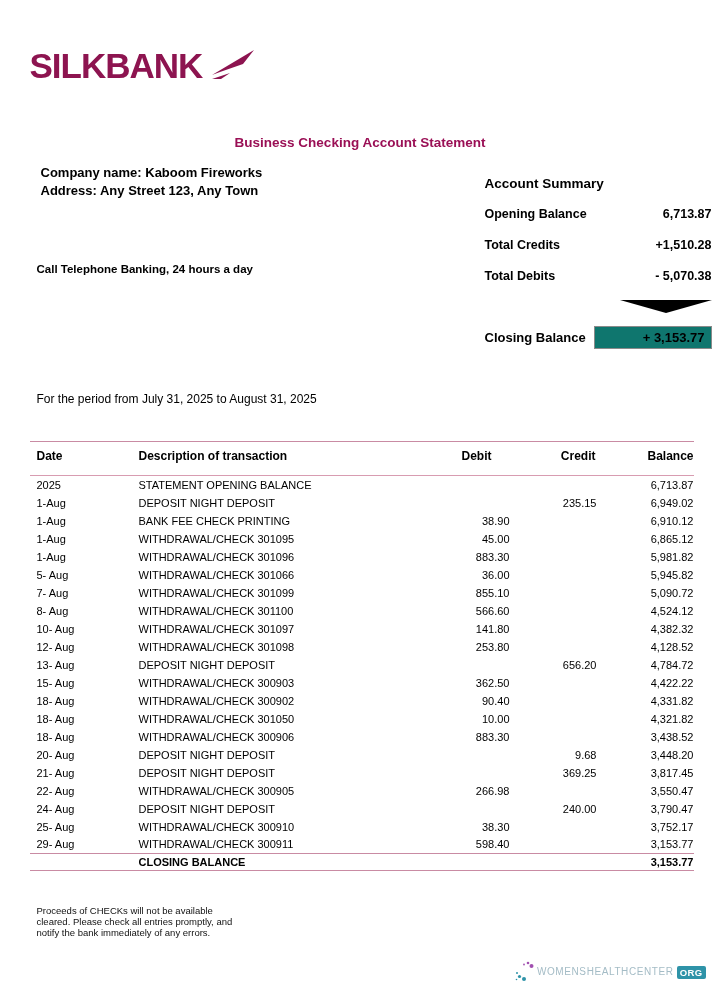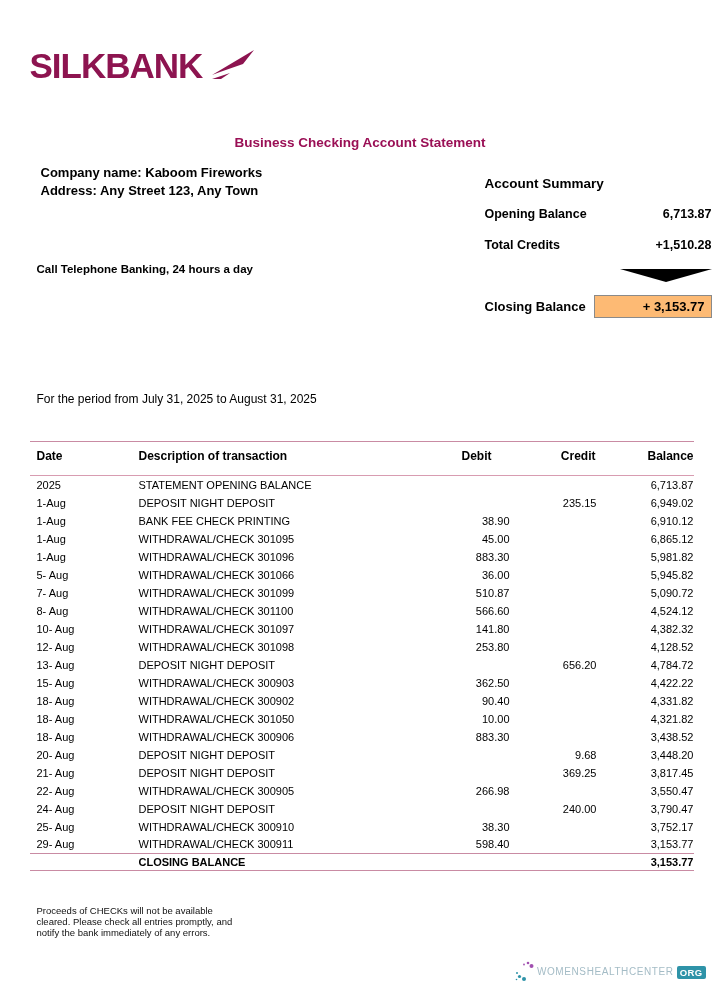--- a/index.html
+++ b/index.html
@@ -26,21 +26,21 @@
   .summary { position:absolute; left:483px; top:176px; width:227px; }
   .summary h2 { font-size:13.5px; font-weight:bold; margin-bottom:16px; }
   .sum-row { display:flex; justify-content:space-between; margin-bottom:17px;
              font-size:12.5px; font-weight:bold; line-height:14px; }
   .arrow-down { width:0; height:0; border-left:46px solid transparent;
                 border-right:46px solid transparent; border-top:13px solid #000;
                 margin:10px 0 0 auto; }
   .closing-row { display:flex; justify-content:space-between; align-items:center; margin-top:13px; }
   .closing-label { font-size:13px; font-weight:bold; }
   .closing-box { width:118px; border:1px solid #8a8a8a; padding:3px 6px 3px 0;
-                 text-align:right; font-size:13px; font-weight:bold; background:#fdba74; }
+                 text-align:right; font-size:13px; font-weight:bold; background:#0f766e; }
   
   .period { position:absolute; left:35px; top:392px; font-size:12px; }
   
   .txn-table { position:absolute; left:28px; top:441px; width:664px; border-collapse:collapse; }
   .txn-table th { font-size:12px; font-weight:bold; padding:7px 0 12px 0;
                   border-top:1px solid #c98ba3; border-bottom:1px solid #d89cb1; text-align:left; }
   .txn-table th.num { text-align:right; }
   .txn-table th.h-debit { padding-right:18px; }
   .txn-table th.h-credit { padding-right:8px; }
   .txn-table td { font-size:11px; height:18px; padding:0; vertical-align:middle; }
@@ -92,20 +92,24 @@
   <div class="summary">
     <h2>Account Summary</h2>
     <div class="sum-row">
       <span>Opening Balance</span>
       <span>6,713.87</span>
     </div>
     <div class="sum-row">
       <span>Total Credits</span>
       <span>+1,510.28</span>
     </div>
+    <div class="sum-row">
+      <span>Total Debits</span>
+      <span>- 5,070.38</span>
+    </div>
     <div class="arrow-down"></div>
     <div class="closing-row">
       <span class="closing-label">Closing Balance</span>
       <span class="closing-box">+ 3,153.77</span>
     </div>
   </div>
 
   <div class="period">For the period from July 31, 2025 to August 31, 2025</div>
 
   <table class="txn-table">
@@ -164,21 +168,21 @@
         <tr>
       <td class="c-date">5- Aug</td>
       <td class="c-desc">WITHDRAWAL/CHECK 301066</td>
       <td class="num">36.00</td>
       <td class="num c-credit"></td>
       <td class="num">5,945.82</td>
     </tr>
         <tr>
       <td class="c-date">7- Aug</td>
       <td class="c-desc">WITHDRAWAL/CHECK 301099</td>
-      <td class="num">510.87</td>
+      <td class="num">855.10</td>
       <td class="num c-credit"></td>
       <td class="num">5,090.72</td>
     </tr>
         <tr>
       <td class="c-date">8- Aug</td>
       <td class="c-desc">WITHDRAWAL/CHECK 301100</td>
       <td class="num">566.60</td>
       <td class="num c-credit"></td>
       <td class="num">4,524.12</td>
     </tr>

